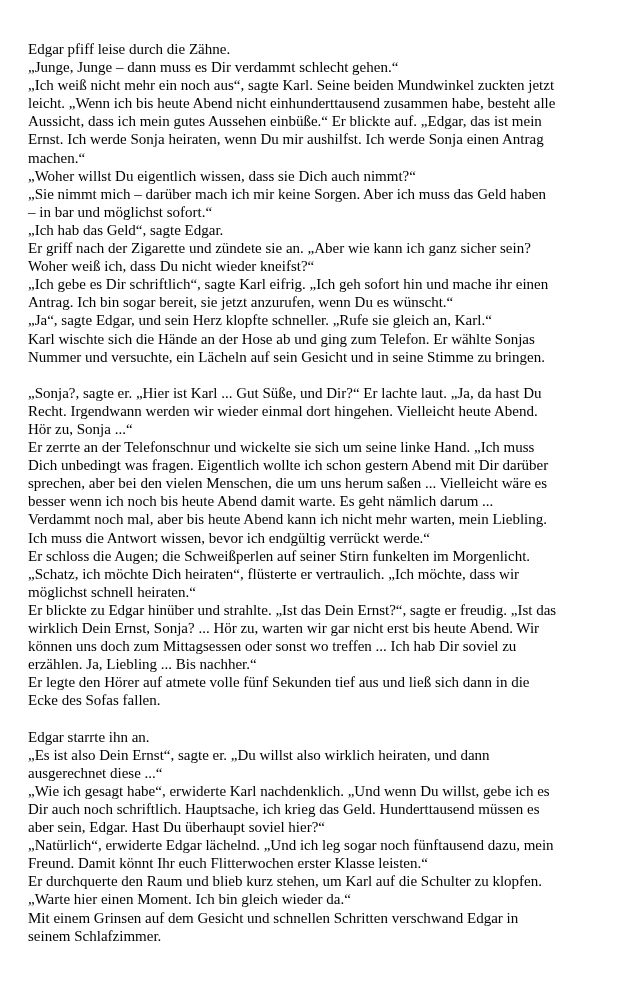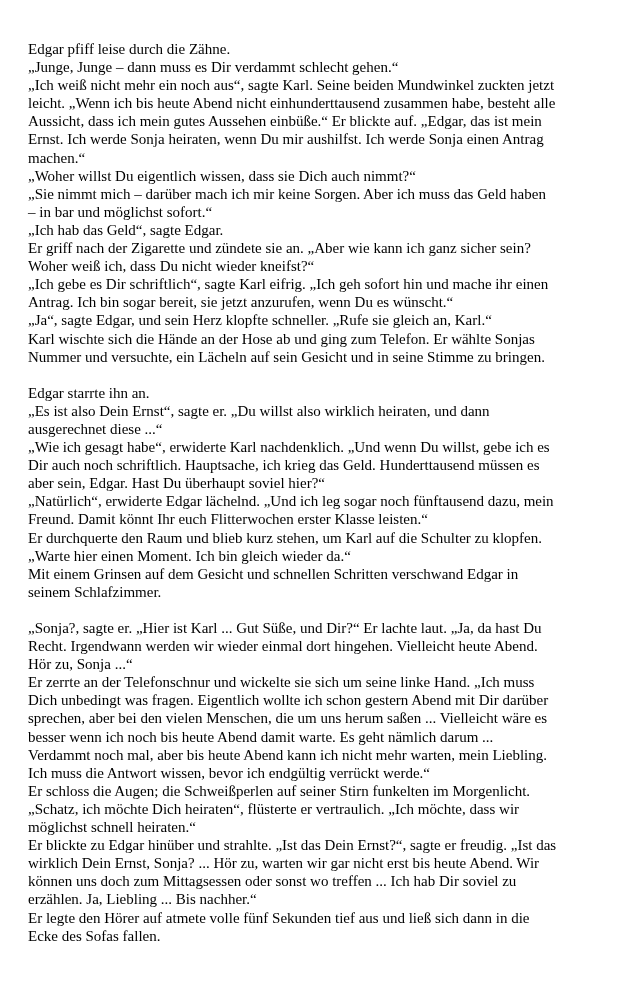--- a/index.html
+++ b/index.html
@@ -46,44 +46,44 @@
 „Sie nimmt mich – darüber mach ich mir keine Sorgen. Aber ich muss das Geld haben
 – in bar und möglichst sofort.“
 „Ich hab das Geld“, sagte Edgar.
 Er griff nach der Zigarette und zündete sie an. „Aber wie kann ich ganz sicher sein?
 Woher weiß ich, dass Du nicht wieder kneifst?“
 „Ich gebe es Dir schriftlich“, sagte Karl eifrig. „Ich geh sofort hin und mache ihr einen
 Antrag. Ich bin sogar bereit, sie jetzt anzurufen, wenn Du es wünscht.“
 „Ja“, sagte Edgar, und sein Herz klopfte schneller. „Rufe sie gleich an, Karl.“
 Karl wischte sich die Hände an der Hose ab und ging zum Telefon. Er wählte Sonjas
 Nummer und versuchte, ein Lächeln auf sein Gesicht und in seine Stimme zu bringen.</div>
-    <div class="para">Edgar starrte ihn an.
-„Es ist also Dein Ernst“, sagte er. „Du willst also wirklich heiraten, und dann
-ausgerechnet diese ...“
-„Wie ich gesagt habe“, erwiderte Karl nachdenklich. „Und wenn Du willst, gebe ich es
-Dir auch noch schriftlich. Hauptsache, ich krieg das Geld. Hunderttausend müssen es
-aber sein, Edgar. Hast Du überhaupt soviel hier?“
-„Natürlich“, erwiderte Edgar lächelnd. „Und ich leg sogar noch fünftausend dazu, mein
-Freund. Damit könnt Ihr euch Flitterwochen erster Klasse leisten.“
-Er durchquerte den Raum und blieb kurz stehen, um Karl auf die Schulter zu klopfen.
-„Warte hier einen Moment. Ich bin gleich wieder da.“
-Mit einem Grinsen auf dem Gesicht und schnellen Schritten verschwand Edgar in
-seinem Schlafzimmer.</div>
     <div class="para">„Sonja?, sagte er. „Hier ist Karl ... Gut Süße, und Dir?“ Er lachte laut. „Ja, da hast Du
 Recht. Irgendwann werden wir wieder einmal dort hingehen. Vielleicht heute Abend.
 Hör zu, Sonja ...“
 Er zerrte an der Telefonschnur und wickelte sie sich um seine linke Hand. „Ich muss
 Dich unbedingt was fragen. Eigentlich wollte ich schon gestern Abend mit Dir darüber
 sprechen, aber bei den vielen Menschen, die um uns herum saßen ... Vielleicht wäre es
 besser wenn ich noch bis heute Abend damit warte. Es geht nämlich darum ...
 Verdammt noch mal, aber bis heute Abend kann ich nicht mehr warten, mein Liebling.
 Ich muss die Antwort wissen, bevor ich endgültig verrückt werde.“
 Er schloss die Augen; die Schweißperlen auf seiner Stirn funkelten im Morgenlicht.
 „Schatz, ich möchte Dich heiraten“, flüsterte er vertraulich. „Ich möchte, dass wir
 möglichst schnell heiraten.“
 Er blickte zu Edgar hinüber und strahlte. „Ist das Dein Ernst?“, sagte er freudig. „Ist das
 wirklich Dein Ernst, Sonja? ... Hör zu, warten wir gar nicht erst bis heute Abend. Wir
 können uns doch zum Mittagsessen oder sonst wo treffen ... Ich hab Dir soviel zu
 erzählen. Ja, Liebling ... Bis nachher.“
 Er legte den Hörer auf atmete volle fünf Sekunden tief aus und ließ sich dann in die
 Ecke des Sofas fallen.</div>
+    <div class="para">Edgar starrte ihn an.
+„Es ist also Dein Ernst“, sagte er. „Du willst also wirklich heiraten, und dann
+ausgerechnet diese ...“
+„Wie ich gesagt habe“, erwiderte Karl nachdenklich. „Und wenn Du willst, gebe ich es
+Dir auch noch schriftlich. Hauptsache, ich krieg das Geld. Hunderttausend müssen es
+aber sein, Edgar. Hast Du überhaupt soviel hier?“
+„Natürlich“, erwiderte Edgar lächelnd. „Und ich leg sogar noch fünftausend dazu, mein
+Freund. Damit könnt Ihr euch Flitterwochen erster Klasse leisten.“
+Er durchquerte den Raum und blieb kurz stehen, um Karl auf die Schulter zu klopfen.
+„Warte hier einen Moment. Ich bin gleich wieder da.“
+Mit einem Grinsen auf dem Gesicht und schnellen Schritten verschwand Edgar in
+seinem Schlafzimmer.</div>
   </div>
 </div>
 
 </body></html>

